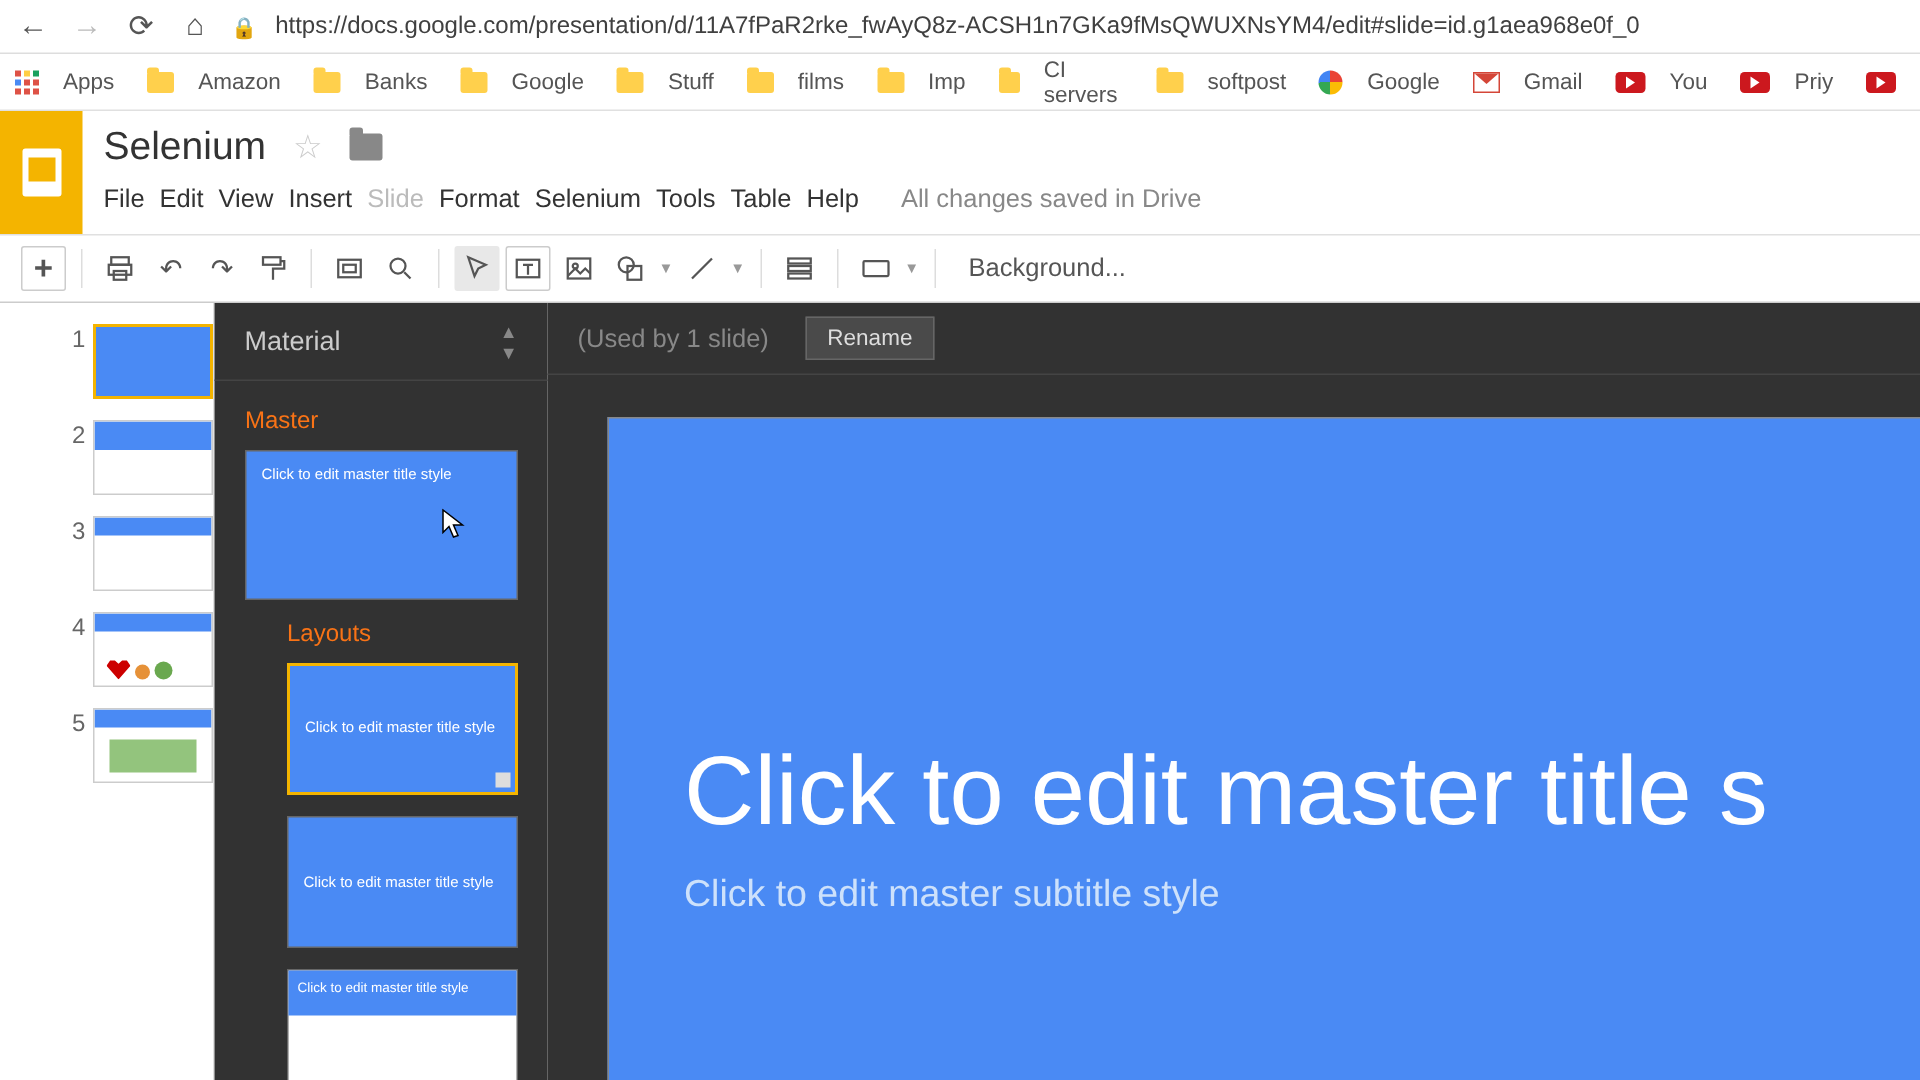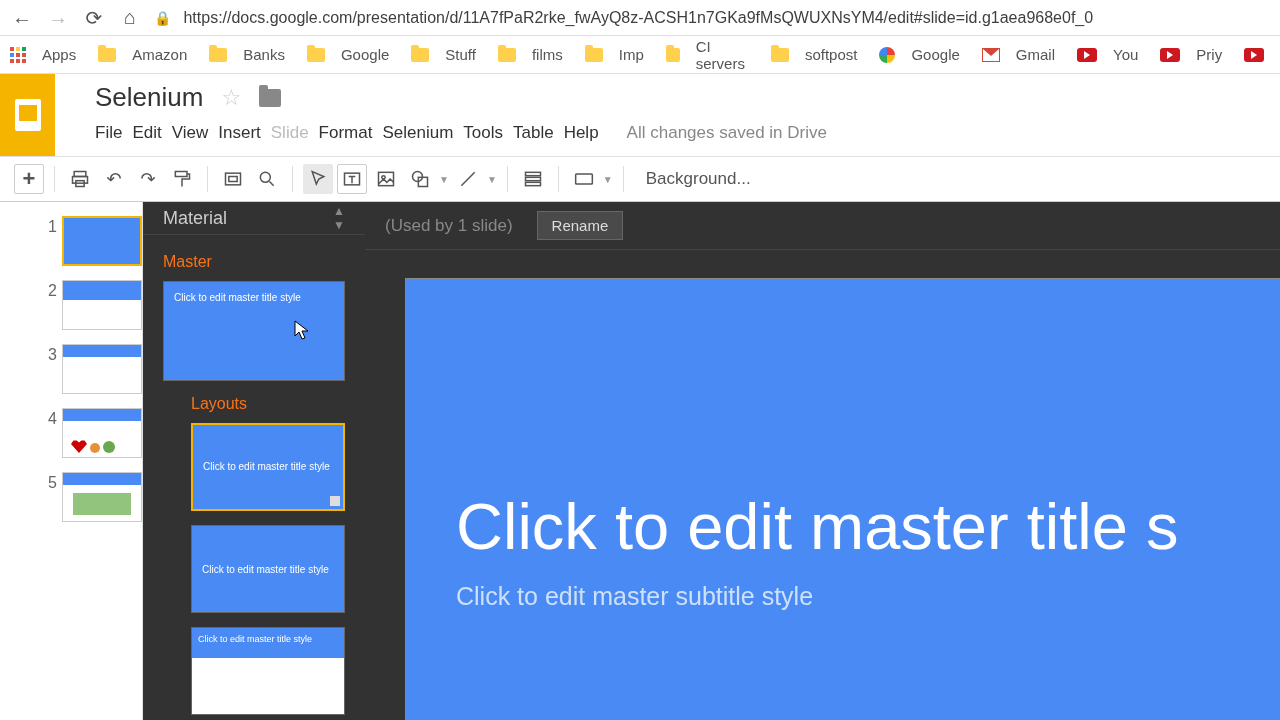--- a/index.html
+++ b/index.html
@@ -20,21 +20,21 @@
 .folder-icon::before{content:"";position:absolute;top:-3px;left:0;width:8px;height:4px;background:#ffd04c;border-radius:2px 2px 0 0}
 .g-icon{width:16px;height:16px;background:conic-gradient(#ea4335 0 90deg,#fbbc05 90deg 180deg,#34a853 180deg 270deg,#4285f4 270deg);border-radius:50%}
 .m-icon{width:18px;height:14px;background:#fff;border:1px solid #d44638;position:relative}
 .m-icon::after{content:"";position:absolute;top:0;left:0;border-left:8px solid transparent;border-right:8px solid transparent;border-top:7px solid #d44638}
 .yt-icon{width:20px;height:14px;background:#cc181e;border-radius:3px;position:relative}
 .yt-icon::after{content:"";position:absolute;top:3px;left:7px;border-left:6px solid #fff;border-top:4px solid transparent;border-bottom:4px solid transparent}
 .app-header{display:flex;height:82px}
 .logo-area{width:55px;background:#f4b400;display:flex;align-items:center;justify-content:center}
 .slides-logo{width:26px;height:32px;background:#fff;border-radius:2px;position:relative}
 .slides-logo::after{content:"";position:absolute;top:6px;left:4px;right:4px;bottom:10px;background:#f4b400}
-.header-content{flex:1;padding:8px 0 0 40px}
+.header-content{flex:1;padding:8px 0 0 14px}
 .doc-title-row{display:flex;align-items:center;gap:18px;margin-bottom:10px}
 .doc-title{font-size:26px;color:#333}
 .star-icon{color:#ccc;font-size:22px;cursor:pointer}
 .folder-move{width:22px;height:18px;background:#888;border-radius:2px;cursor:pointer;position:relative}
 .folder-move::before{content:"";position:absolute;top:-4px;left:0;width:9px;height:5px;background:#888;border-radius:2px 2px 0 0}
 .menu-bar{display:flex;gap:10px;align-items:center}
 .menu-item{color:#333;font-size:17px;cursor:pointer}
 .menu-item.disabled{color:#bbb}
 .save-status{color:#888;font-size:17px;margin-left:18px}
 .toolbar{height:46px;border-top:1px solid #e0e0e0;border-bottom:1px solid #ccc;display:flex;align-items:center;padding:0 14px;gap:4px}
@@ -48,21 +48,21 @@
 .slide-thumb{margin-left:22px;width:80px;height:50px;border:1px solid #ccc;background:#fff;cursor:pointer;position:relative;overflow:hidden}
 .slide-thumb.active{border:2px solid #f4b400}
 .thumb-blue-full{width:100%;height:100%;background:#4a8af4}
 .thumb-blue-top{width:100%;height:40%;background:#4a8af4}
 .thumb-green-bot{position:absolute;bottom:6px;left:10px;right:10px;height:22px;background:#93c47d}
 .thumb-shapes{position:absolute;bottom:4px;left:8px;display:flex;gap:3px;align-items:flex-end}
 .heart{width:16px;height:14px;background:#cc0000;clip-path:polygon(50% 100%,0 35%,15% 10%,35% 10%,50% 25%,65% 10%,85% 10%,100% 35%)}
 .circ-o{width:10px;height:10px;border-radius:50%;background:#e69138}
 .circ-g{width:12px;height:12px;border-radius:50%;background:#6aa84f}
 .master-panel{width:300px;background:#323232;color:#ccc;display:flex;flex-direction:column}
-.theme-header{height:33px;display:flex;align-items:center;justify-content:space-between;padding:0 20px;border-bottom:1px solid #444}
+.theme-header{height:52px;display:flex;align-items:center;justify-content:space-between;padding:0 20px;border-bottom:1px solid #444}
 .theme-name{font-size:18px}
 .theme-caret{color:#888;font-size:12px}
 .master-scroll{flex:1;overflow-y:auto;padding:14px 20px}
 .master-scroll::-webkit-scrollbar{width:10px}
 .master-scroll::-webkit-scrollbar-thumb{background:#555}
 .section-label{font-size:16px;color:#f97316;margin:4px 0 10px}
 .layout-label{margin-left:28px;margin-top:12px}
 .m-thumb{width:182px;height:100px;background:#4a8af4;border:1px solid #666;margin-bottom:14px;cursor:pointer;padding:10px;position:relative;font-size:10px;color:#fff}
 .m-thumb.selected{border:2px solid #f4b400}
 .m-thumb.indent{margin-left:28px;width:154px;height:88px}

